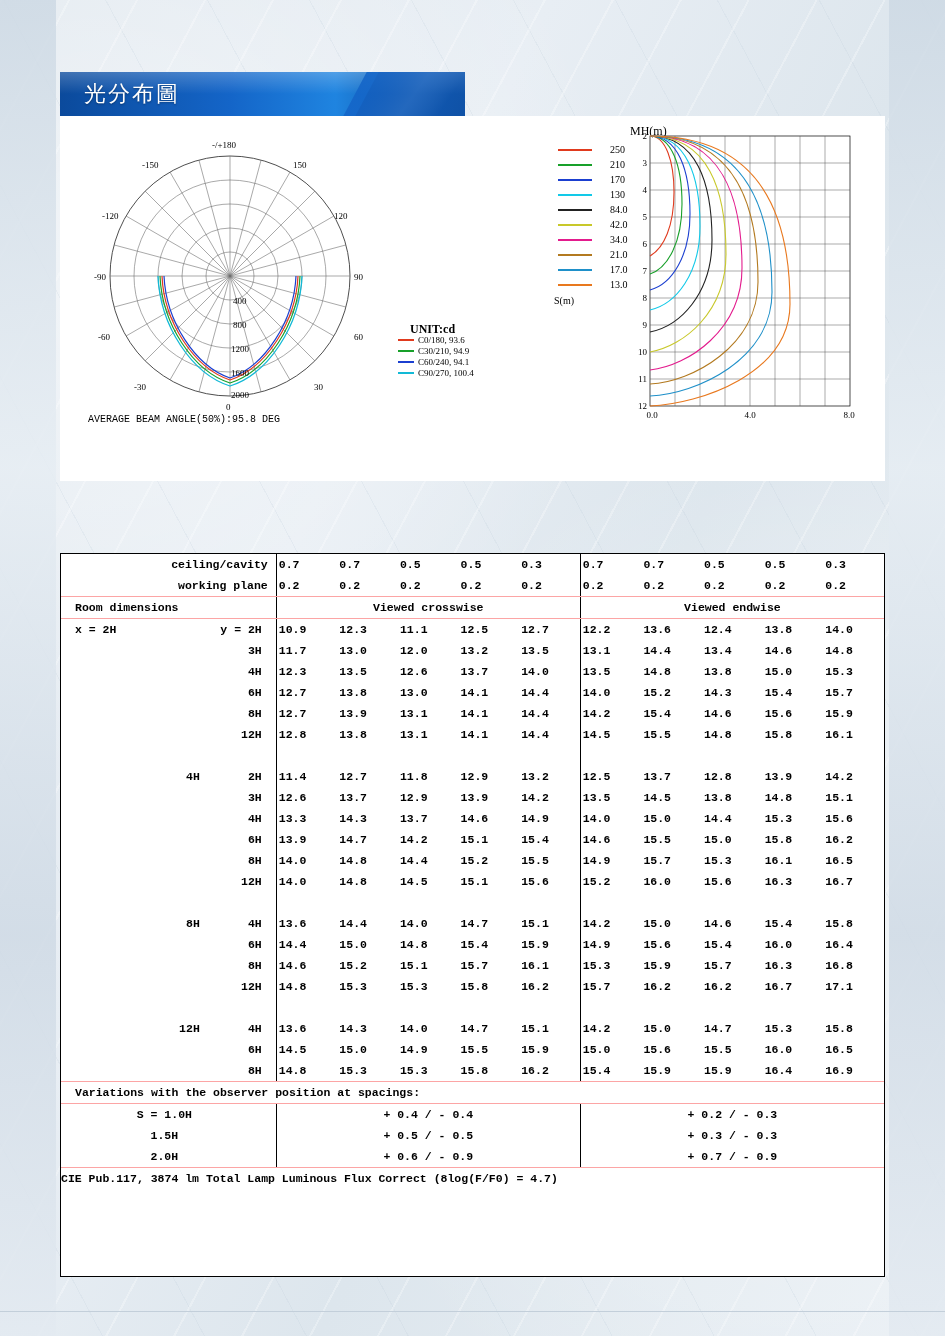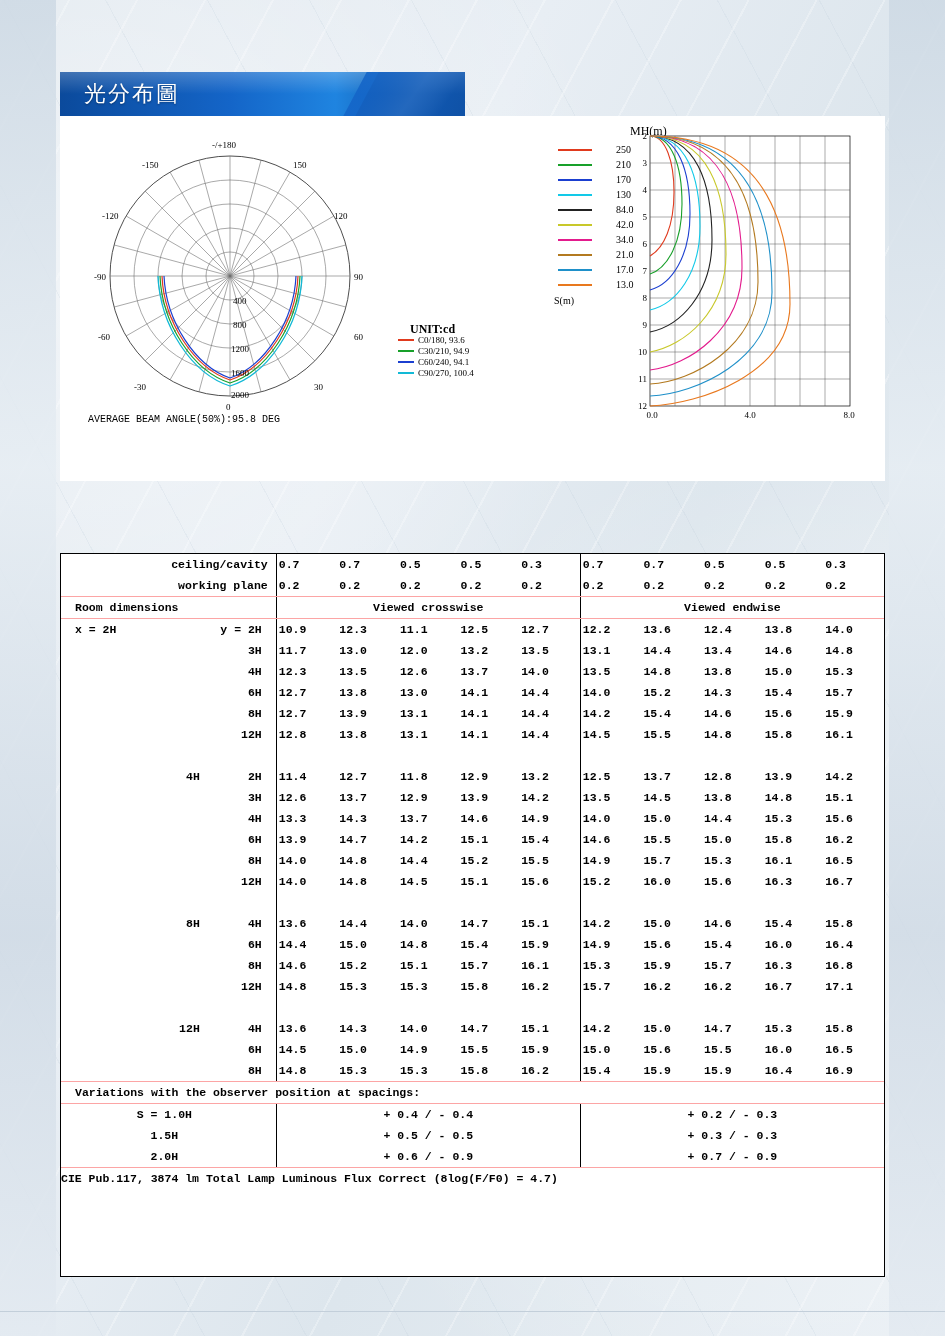--- a/index.html
+++ b/index.html
@@ -88,21 +88,21 @@
   .legend-swatch{display:inline-block;width:16px;height:2px;}
   .avg-beam{
     position:absolute;left:8px;top:288px;
     font-family:"Liberation Mono","DejaVu Sans Mono",monospace;font-size:10px;color:#000;
     letter-spacing:0px;
   }
 
   
   .cone-wrap{position:absolute;left:470px;top:6px;width:340px;height:320px;}
   .cone-legend{position:absolute;left:28px;top:20px;width:90px;}
-  .cone-legend-row{display:flex;align-items:center;gap:24px;height:15px;}
+  .cone-legend-row{display:flex;align-items:center;gap:18px;height:15px;}
   .cone-legend-row .sw{width:34px;height:2px;display:inline-block;}
   .cone-legend-row .lb{font-family:"Liberation Serif",serif;font-size:10px;color:#000;}
   .mh-label{position:absolute;left:100px;top:2px;font-family:"Liberation Serif",serif;font-size:12px;}
   .sm-label{position:absolute;left:24px;top:173px;font-family:"Liberation Serif",serif;font-size:10px;}
 
   
   table.glare{
     border-collapse:collapse;width:100%;
     font-family:"Liberation Mono","DejaVu Sans Mono",monospace;
     font-size:11.5px;font-weight:bold;color:#000;

